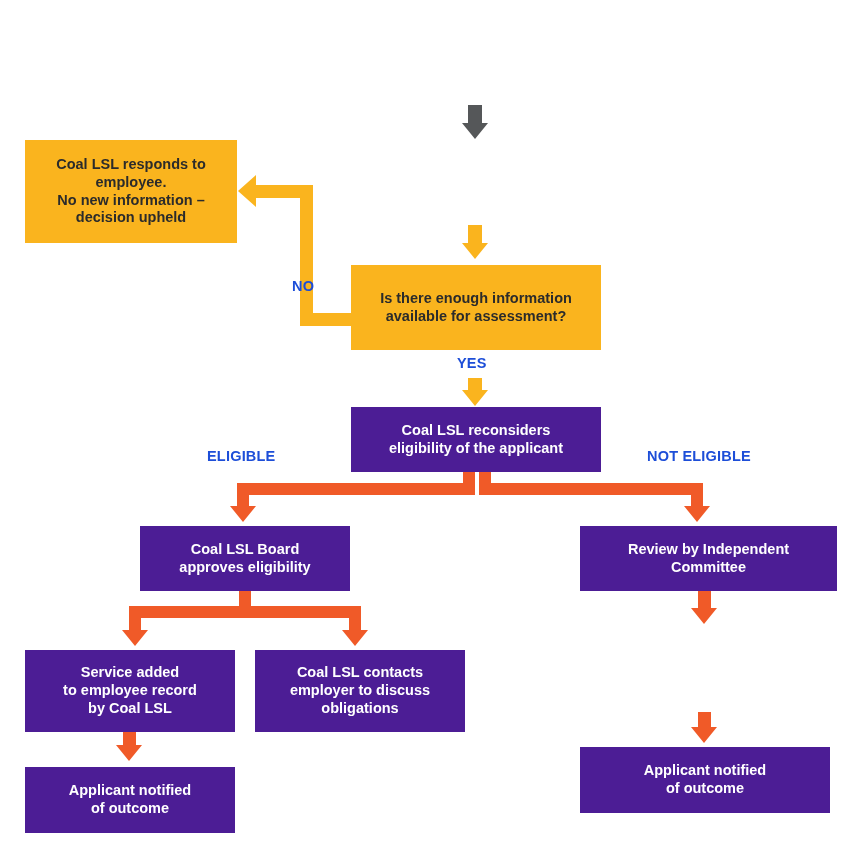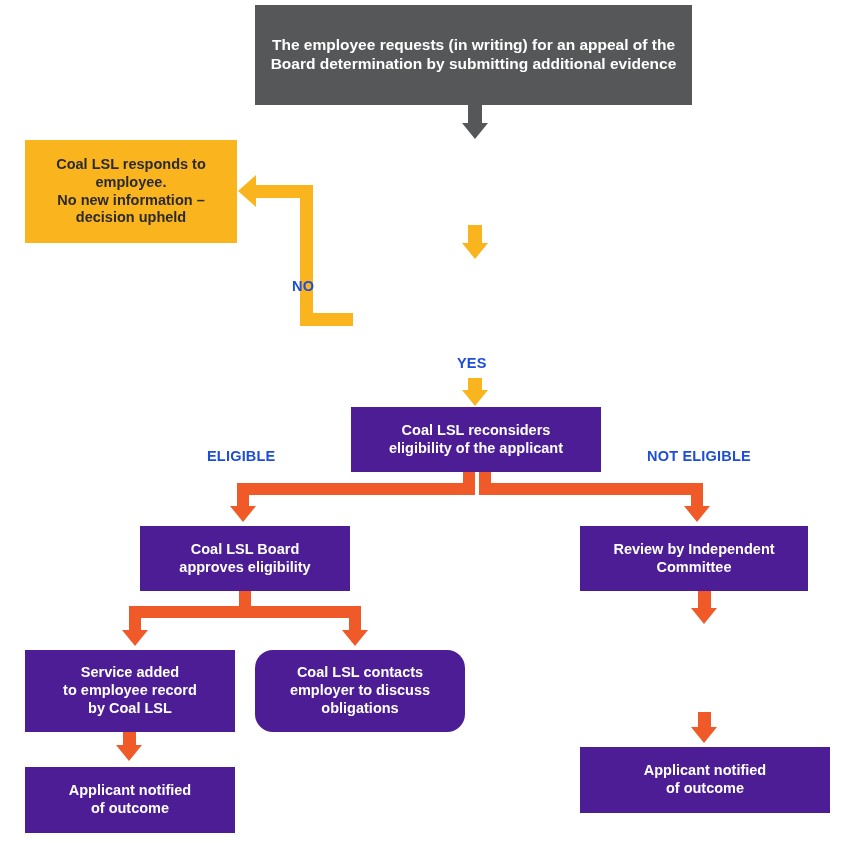--- a/index.html
+++ b/index.html
@@ -84,30 +84,30 @@
     color: #1d4ed8;
     letter-spacing: 0.2px;
     white-space: nowrap;
   }
 </style>
 </head>
 <body>
 
 <div id="canvas">
 
-  <div class="node dark" style="left:255px; top:5px; width:437px; height:100px;">The employee requests (in writing) for an appeal of the
-Board determination by submitting additional evidence</div>
 
   <div class="edge dark" style="left:468px; top:105px; width:14px; height:22px;"></div>
   <div class="arrowhead down dark" style="left:462px; top:123px;"></div>
 
 
   <div class="edge yellow" style="left:468px; top:225px; width:14px; height:22px;"></div>
   <div class="arrowhead down yellow" style="left:462px; top:243px;"></div>
 
+  <div class="node yellow" style="left:351px; top:265px; width:250px; height:85px;">Is there enough information
+available for assessment?</div>
 
   <div class="node yellow" style="left:25px; top:140px; width:212px; height:103px;text-align:center;">Coal LSL responds to
 employee.
 No new information –
 decision upheld</div>
 
   <div class="edge yellow" style="left:300px; top:313px; width:53px; height:13px;"></div>
   <div class="edge yellow" style="left:300px; top:185px; width:13px; height:141px;"></div>
   <div class="edge yellow" style="left:256px; top:185px; width:57px; height:13px;"></div>
   <div class="arrowhead left yellow" style="left:238px; top:175px;"></div>
@@ -130,35 +130,35 @@
   <div class="arrowhead down orange" style="left:230px; top:506px;"></div>
 
   <div class="edge orange" style="left:479px; top:472px; width:12px; height:16px;"></div>
   <div class="edge orange" style="left:479px; top:483px; width:224px; height:12px;"></div>
   <div class="edge orange" style="left:691px; top:483px; width:12px; height:28px;"></div>
   <div class="arrowhead down orange" style="left:684px; top:506px;"></div>
 
   <div class="node orange" style="left:140px; top:526px; width:210px; height:65px;">Coal LSL Board
 approves eligibility</div>
 
-  <div class="node orange" style="left:580px; top:526px; width:228px; height:65px;">Review by Independent
+  <div class="node orange" style="left:580px; top:526px; width:257px; height:65px;">Review by Independent
 Committee</div>
 
   <div class="edge orange" style="left:239px; top:591px; width:12px; height:21px;"></div>
   <div class="edge orange" style="left:129px; top:606px; width:232px; height:12px;"></div>
   <div class="edge orange" style="left:129px; top:606px; width:12px; height:28px;"></div>
   <div class="arrowhead down orange" style="left:122px; top:630px;"></div>
   <div class="edge orange" style="left:349px; top:606px; width:12px; height:28px;"></div>
   <div class="arrowhead down orange" style="left:342px; top:630px;"></div>
 
   <div class="node orange" style="left:25px; top:650px; width:210px; height:82px;">Service added
 to employee record
 by Coal LSL</div>
 
-  <div class="node orange" style="left:255px; top:650px; width:210px; height:82px;border-radius:18px;">Coal LSL contacts
+  <div class="node orange" style="left:255px; top:650px; width:210px; height:82px;">Coal LSL contacts
 employer to discuss
 obligations</div>
 
   <div class="edge orange" style="left:123px; top:732px; width:13px; height:16px;"></div>
   <div class="arrowhead down orange" style="left:116px; top:745px;"></div>
 
   <div class="node orange" style="left:25px; top:767px; width:210px; height:66px;">Applicant notified
 of outcome</div>
 
   <div class="edge orange" style="left:698px; top:591px; width:13px; height:20px;"></div>

